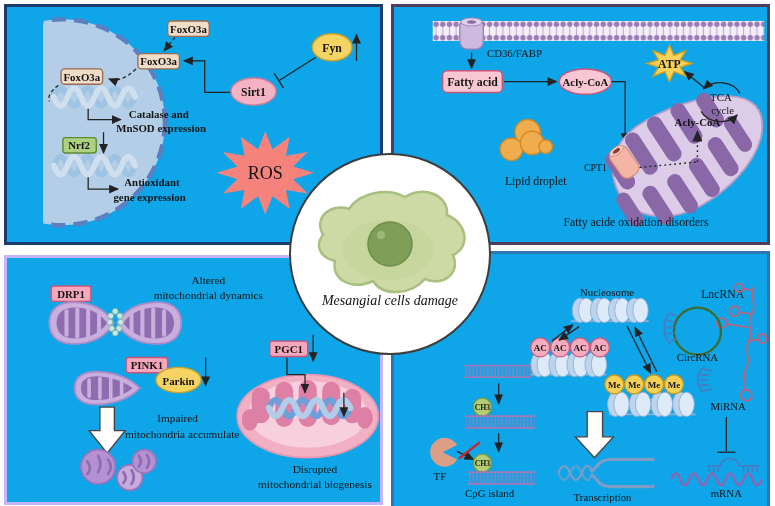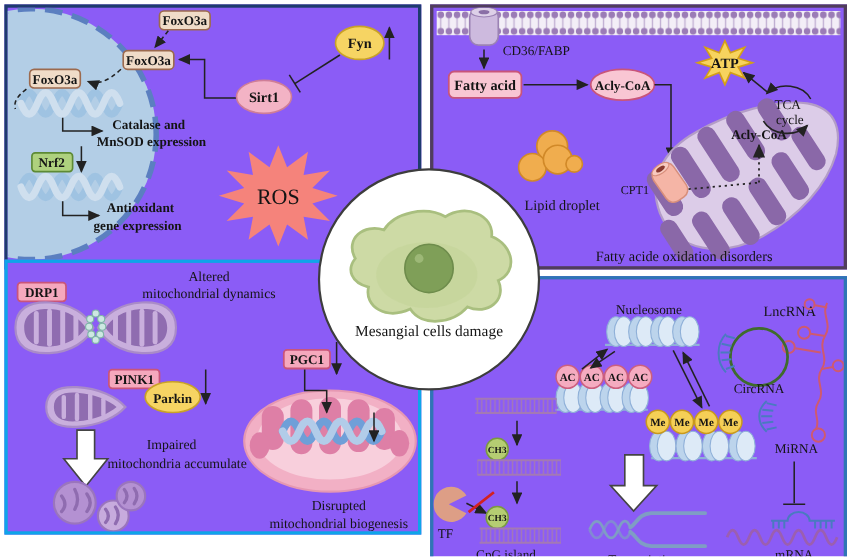--- a/index.html
+++ b/index.html
@@ -1,25 +1,25 @@
 <!DOCTYPE html>
 <html><head>
 <meta charset="utf-8">
 <style>
   html,body{margin:0;padding:0;background:#fff;}
   #canvas{position:relative;width:775px;height:506px;background:#fff;
           font-family:"Liberation Serif",serif;overflow:hidden;}
-  .q{position:absolute;box-sizing:border-box;background:#8b5cf6;}
+  .q{position:absolute;box-sizing:border-box;background:#0ea5e9;padding-left:36px;}
   .q svg{display:block;width:100%;height:100%;}
   .tl{left:4px;top:4px;width:379px;height:241px;border:3px solid #1e3b6e;}
   .tr{left:391px;top:4px;width:379px;height:241px;border:3px solid #503d5c;}
-  .bl{left:4px;top:236px;width:379px;height:250px;border:3px solid #0ea5e9;}
+  .bl{left:4px;top:255px;width:379px;height:250px;border:3px solid #c4b5fd;}
   .br{left:391px;top:251px;width:379px;height:285px;border:3px solid #2f75b5;}
   .center-circle{position:absolute;left:289px;top:153px;width:198px;height:198px;
-     border-radius:50%;background:#fff;border:2px solid #3d3d3d;z-index:5;}
+     border-radius:50%;background:#fff;border:2px solid #3d3d3d;z-index:5;font-style:italic;}
   .center-circle svg{display:block;width:100%;height:100%;}
   svg text{font-family:"Liberation Serif",serif;fill:#141414;}
   .t8{font-size:8.5px}.t10{font-size:10px}.t11{font-size:11px}
   .t12{font-size:12px}.t125{font-size:12.5px}.t13{font-size:13px}
   .t14{font-size:14px}.t20{font-size:20px}
   .b{font-weight:bold}
   .ln{stroke:#222;stroke-width:1.4;fill:none;}
   .dash{stroke-dasharray:4 3;}
   .dot{stroke-dasharray:2 3.5;stroke-width:1.6;}
 </style>

